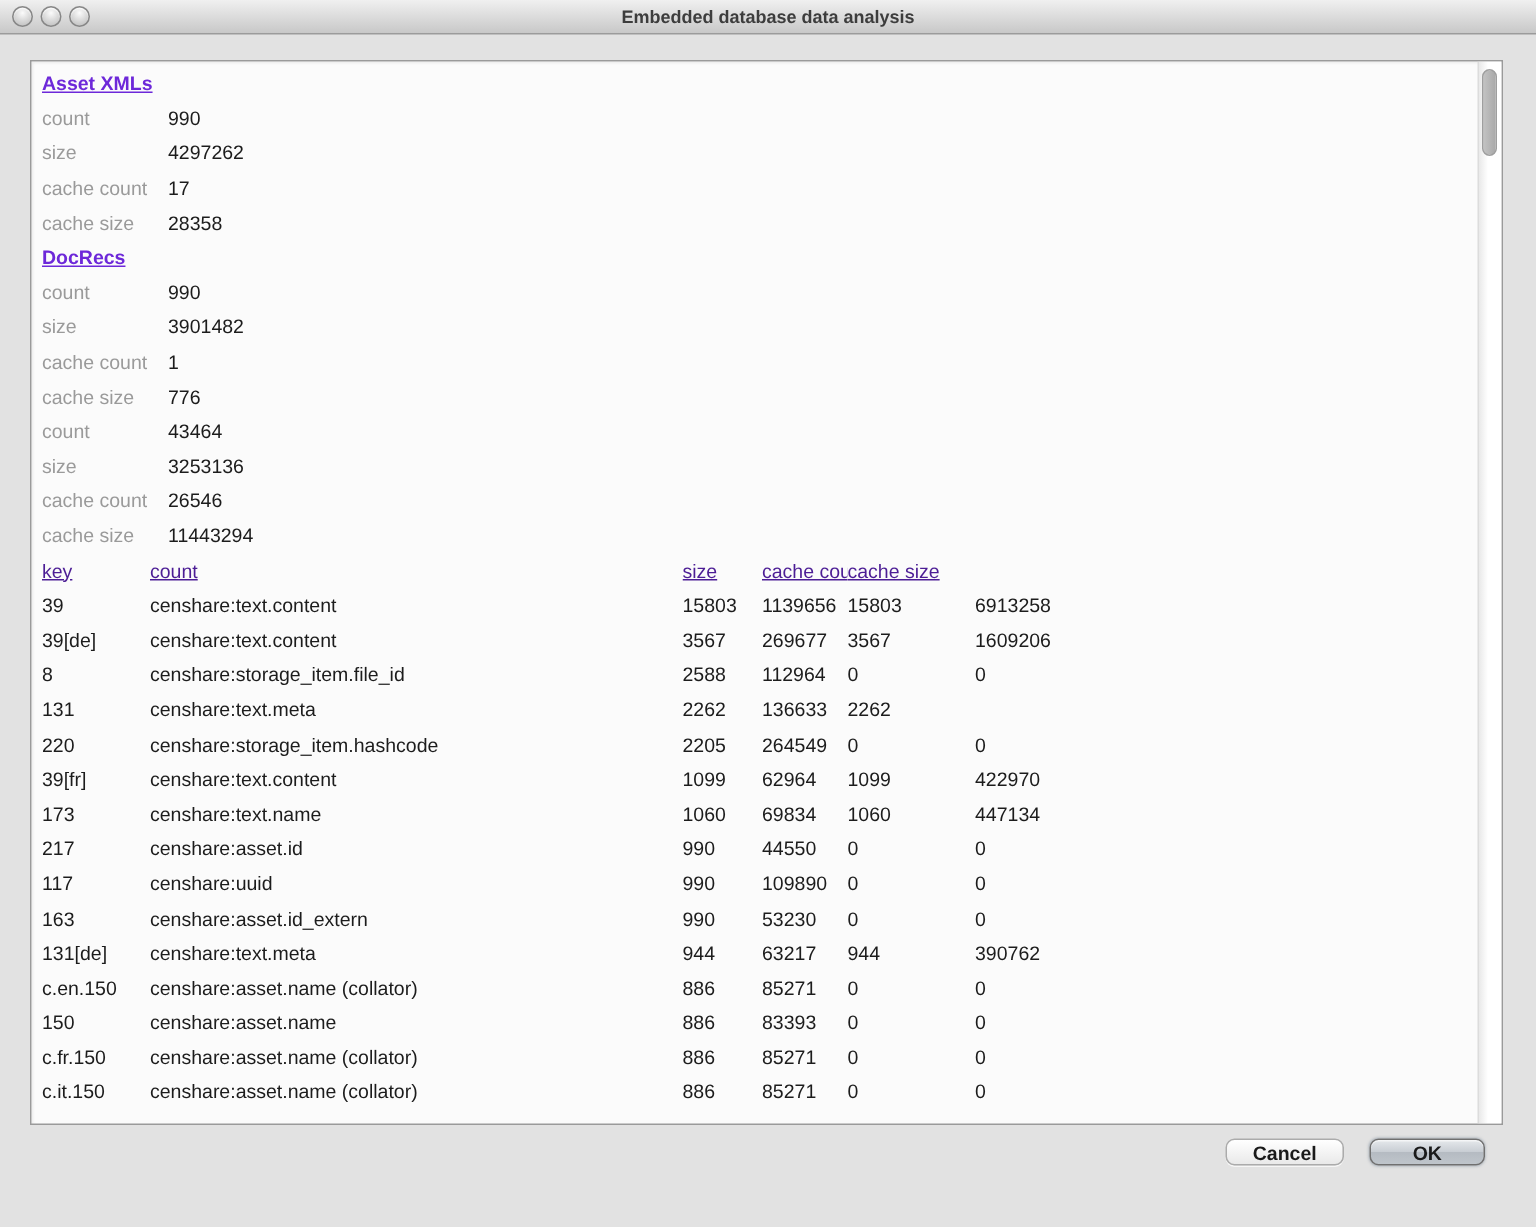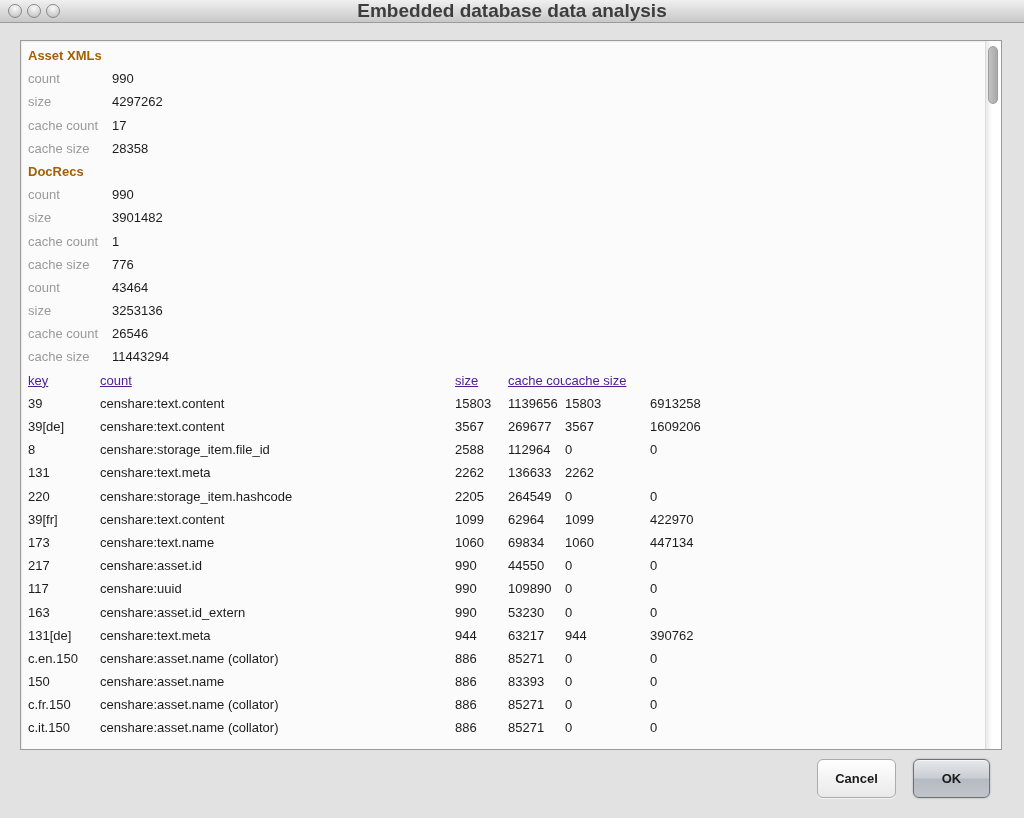--- a/index.html
+++ b/index.html
@@ -7,40 +7,40 @@
   .window{position:relative;width:1024px;height:818px;background:#e2e2e2;overflow:hidden;}
 
   
   .titlebar{
     position:absolute;left:0;top:0;width:1024px;height:22px;
     background:linear-gradient(#f0f0f0,#d8d8d8 60%,#c8c8c8);
     border-bottom:1px solid #9b9b9b;
   }
   .title{
     position:absolute;left:0;right:0;top:0;height:22px;line-height:22px;
-    text-align:center;font-size:19px;font-weight:bold;color:#3d3d3d;
+    text-align:center;font-size:12px;font-weight:bold;color:#3d3d3d;
   }
   .traffic-lights{position:absolute;left:8px;top:4px;display:flex;gap:5px;}
   .tl{
     width:14px;height:14px;border-radius:50%;
     background:radial-gradient(circle at 50% 30%,#fbfbfb 0%,#dcdcdc 45%,#b9b9b9 100%);
     border:1px solid #878787;box-sizing:border-box;
     box-shadow:inset 0 1px 1px rgba(255,255,255,.8);
   }
 
   
   .panel{
     position:absolute;left:20px;top:40px;width:982px;height:710px;
     background:#fbfbfb;border:1px solid #9a9a9a;box-sizing:border-box;
     box-shadow:inset 1px 1px 2px rgba(0,0,0,.07);
     overflow:hidden;
   }
   .content{position:absolute;left:7px;top:3px;right:22px;bottom:0;overflow:hidden;}
   .row{height:23.2px;line-height:23.2px;font-size:13px;white-space:nowrap;}
-  .section-title{color:#a16207;font-weight:bold;}
+  .section-title{color:#6d28d9;font-weight:bold;text-decoration:underline;}
   .stat-row{display:grid;grid-template-columns:84px 1fr;}
   .stat-label{color:#9a9a9a;}
   .stat-value{color:#1c1c1c;}
   .tbl-row{display:grid;grid-template-columns:72px 355px 53px 57px 85px 1fr;}
   .tbl-head span{color:#4c1d95;text-decoration:underline;}
   .tbl-row span{overflow:hidden;}
   .cell{color:#1c1c1c;}
 
   
   .scrollbar{
@@ -50,21 +50,21 @@
   }
   .scroll-thumb{
     position:absolute;left:2px;top:5px;width:10px;height:58px;border-radius:6px;
     background:linear-gradient(to right,#c2c2c2,#a9a9a9);
     border:1px solid #9e9e9e;box-sizing:border-box;
   }
 
   
   .button-row{position:absolute;right:34px;top:759px;display:flex;gap:17px;}
   .btn{
-    height:39px;border-radius:6px;font-size:13px;font-weight:bold;color:#1a1a1a;
+    height:18px;border-radius:6px;font-size:13px;font-weight:bold;color:#1a1a1a;
     font-family:"Liberation Sans","DejaVu Sans",sans-serif;
     padding:0 14px;cursor:default;
   }
   .btn-cancel{
     min-width:79px;
     background:linear-gradient(#ffffff,#f4f4f4 50%,#e9e9e9);
     border:1px solid #ababab;
     box-shadow:0 1px 0 rgba(255,255,255,.7);
   }
   .btn-ok{

